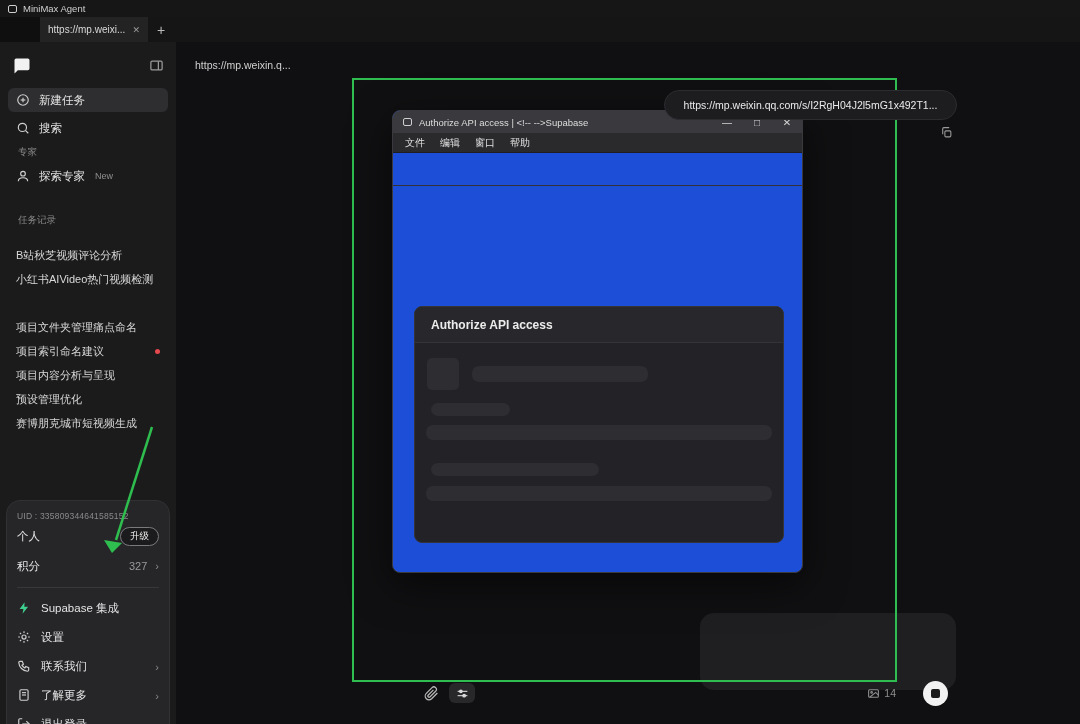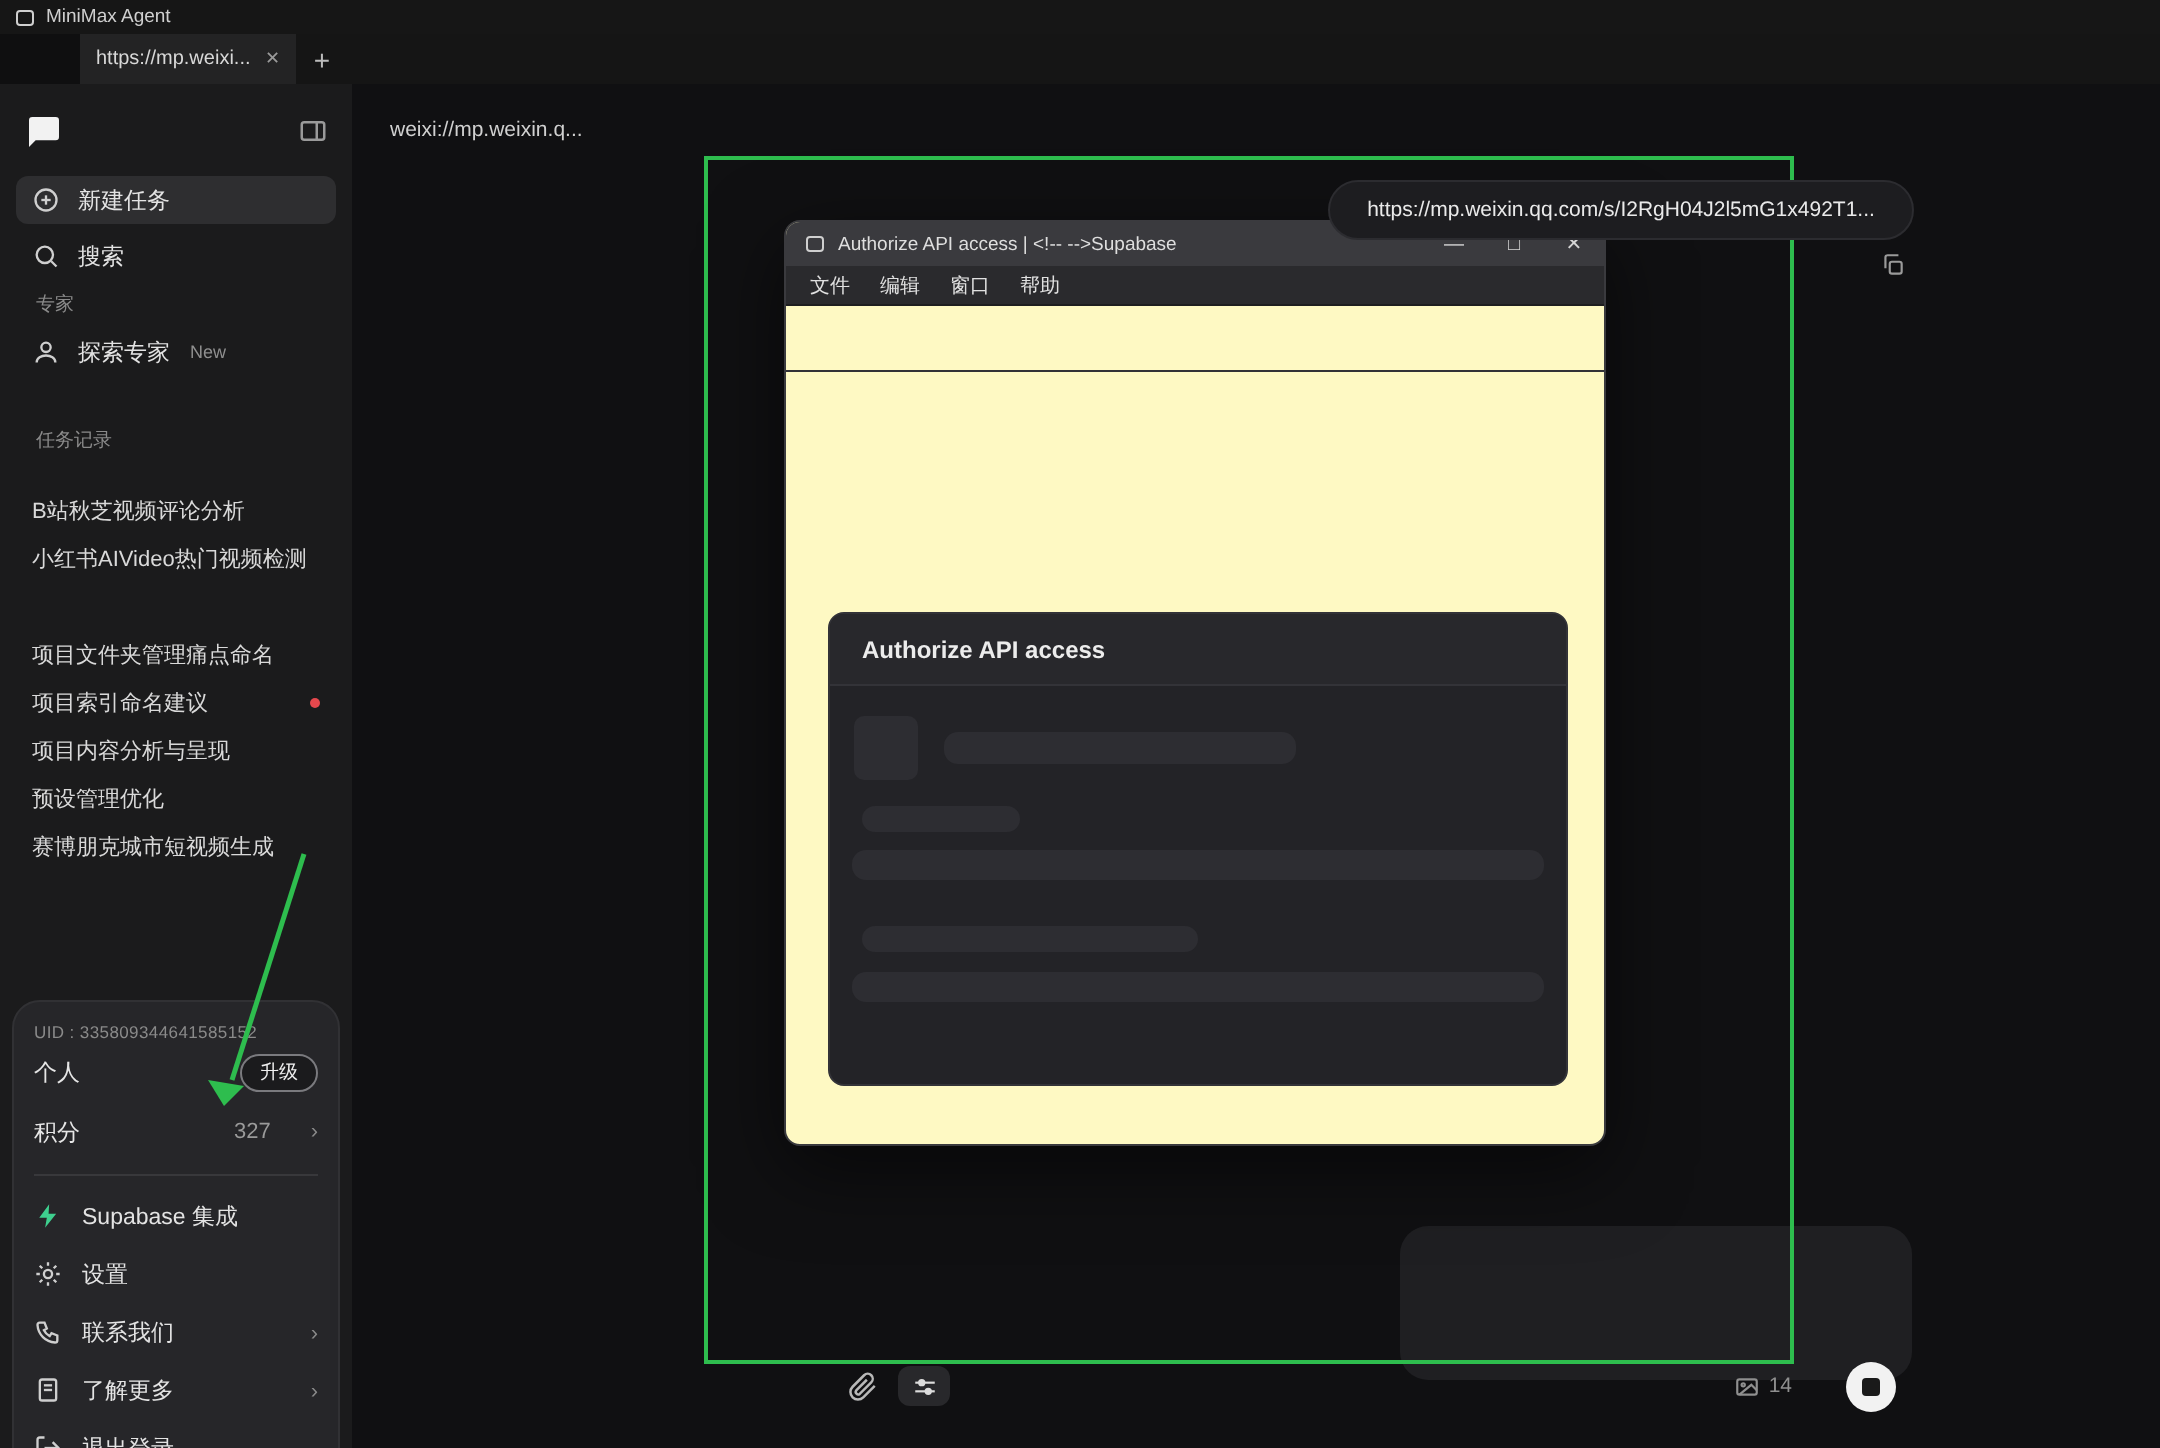--- a/index.html
+++ b/index.html
@@ -31,39 +31,39 @@
     justify-content:space-between; padding:0 8px; font-size:11px; color:#d9d9d9; border-radius:6px;
     white-space:nowrap; overflow:hidden; cursor:pointer; }
   .task .dot { width:5px; height:5px; border-radius:50%; background:#e5484d; flex:0 0 auto; }
 
   .user-panel { position:absolute; left:6px; top:458px; width:164px; height:239px; background:#262629;
     border:1px solid #313134; border-radius:14px; padding:10px 10px 6px 10px; }
   .uid { font-size:8.5px; color:#8a8a8a; letter-spacing:.2px; white-space:nowrap; overflow:hidden; }
   .up-row { display:flex; align-items:center; justify-content:space-between; height:30px; font-size:11.5px; color:#e6e6e6; }
   .pill { border:1px solid #7a7a7e; background:#1b1b1d; border-radius:999px; font-size:9.5px; color:#f0f0f0;
     padding:2px 9px; cursor:pointer; }
-  .muted { color:#9a9a9a; font-size:11px; display:flex; align-items:center; gap:20px; }
+  .muted { color:#9a9a9a; font-size:11px; display:flex; align-items:center; gap:8px; }
   .divider { height:1px; background:#38383b; margin:6px 0; }
   .menu-row { display:flex; align-items:center; gap:9px; height:29px; font-size:11.5px; color:#e3e3e3; cursor:pointer; }
   .menu-row .grow { flex:1; }
   .chev { color:#8a8a8a; font-size:11px; }
   .icon16 { width:15px; height:15px; flex:0 0 auto; color:#cfcfcf; }
 
   
   .main { position:absolute; left:176px; top:42px; width:904px; height:682px; background:#101012; }
   .page-url { position:absolute; left:19px; top:17px; font-size:10.5px; color:#d0d0d0; }
   .green-rect { position:absolute; left:176px; top:36px; width:545px; height:604px;
     border:2px solid #2ebd4e; z-index:5; pointer-events:none; }
   .url-pill { position:absolute; left:488px; top:48px; width:293px; height:30px; background:#1d1d20;
     border:1px solid #2c2c30; border-radius:17px; display:flex; align-items:center; justify-content:center;
     font-size:10.5px; color:#eaeaea; z-index:7; white-space:nowrap; overflow:hidden; padding:0 10px; cursor:pointer; }
   .copy-btn { position:absolute; left:764px; top:84px; z-index:7; color:#9a9a9a; cursor:pointer; }
 
   
-  .appwin { position:absolute; left:216px; top:68px; width:411px; height:463px; background:#fef9c3;
+  .appwin { position:absolute; left:216px; top:68px; width:411px; height:463px; background:#1d4ed8;
     border-radius:8px; box-shadow:0 12px 40px rgba(0,0,0,.55); z-index:6; overflow:hidden; border:1px solid #3a3a3e; }
   .appwin-titlebar { height:22px; background:#3a3a3e; display:flex; align-items:center; padding:0 0 0 10px; }
   .appwin-title { font-size:9.5px; color:#dedede; margin-left:7px; flex:1; white-space:nowrap; overflow:hidden; }
   .win-ctl { width:30px; height:22px; display:flex; align-items:center; justify-content:center;
     font-size:10px; color:#d5d5d5; cursor:pointer; }
   .appwin-menubar { height:20px; background:#2a2a2d; display:flex; align-items:center; gap:15px;
     padding-left:12px; font-size:10px; color:#e0e0e0; border-bottom:1px solid #1e1e20; }
   .appwin-menubar span { cursor:pointer; }
   .appwin-band { height:33px; border-bottom:1px solid #323236; }
 
@@ -239,21 +239,21 @@
               <line x1="21" y1="12" x2="9" y2="12"></line>
             </svg>
         </span>
         <span class="grow">退出登录</span>
       </div>
     </div>
 
   </div>
 
   <div class="main">
-    <div class="page-url">weixi://mp.weixin.q...</div>
+    <div class="page-url">https://mp.weixin.q...</div>
 
     <div class="green-rect"></div>
 
     <div class="url-pill">https://mp.weixin.qq.com/s/I2RgH04J2l5mG1x492T1...</div>
     <span class="copy-btn">
       <svg width="13" height="13" viewBox="0 0 24 24" fill="none" stroke="currentColor" stroke-width="2">
           <rect x="9" y="9" width="11" height="11" rx="2"></rect>
           <path d="M5 15V5a2 2 0 0 1 2-2h10"></path>
         </svg>
     </span>

